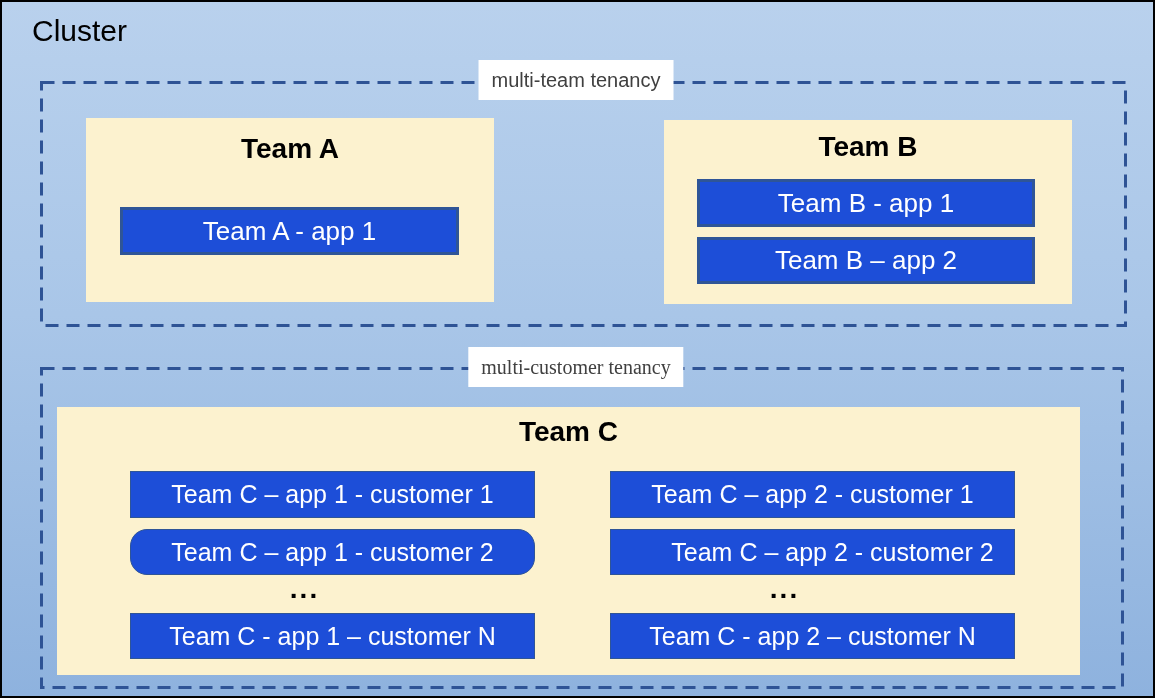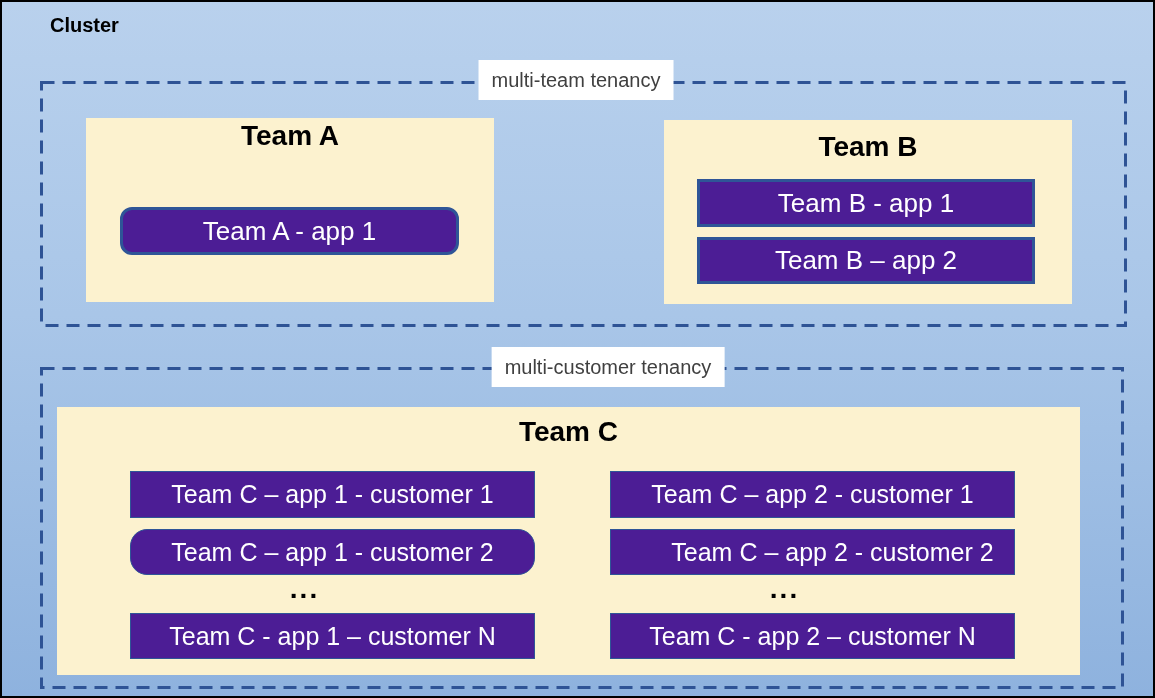--- a/index.html
+++ b/index.html
@@ -7,21 +7,21 @@
     position:relative;
     width:1155px;height:698px;
     box-sizing:border-box;
     border:2px solid #000;
     background:linear-gradient(180deg,#B9D1ED 0%,#A9C6E8 45%,#8EB2DE 100%);
     font-family:"Liberation Sans", sans-serif;
     overflow:hidden;
   }
   .cluster-title{
     position:absolute;left:30px;top:12px;
-    font-size:20px;font-weight:bold;color:#000;margin-left:18px;
+    font-size:30px;font-weight:normal;color:#000;
   }
   .dash-zone{position:absolute;}
   .dash-zone svg{position:absolute;left:0;top:0;}
   .zone-label{
     position:absolute;
     transform:translateX(-50%);
     background:#FFFFFF;
     color:#404040;
     font-size:20px;
     line-height:40px;
@@ -35,21 +35,21 @@
     background:#FCF2CF;
   }
   .team-title{
     text-align:center;
     font-size:28px;
     font-weight:bold;
     color:#000;
   }
   .app-box{
     position:absolute;
-    background:#4c1d95;
+    background:#1d4ed8;
     display:flex;
     align-items:center;
     justify-content:center;
     color:#FFFFFF;
     box-sizing:border-box;
     white-space:nowrap;
   }
   .app-lg{border:3px solid #2F5597;font-size:26px;}
   .app-sm{border:1.5px solid #2F5597;font-size:25px;}
   .ellipsis{
@@ -70,36 +70,36 @@
   <div class="cluster-title">Cluster</div>
 
   <div class="dash-zone" style="left:38px;top:79px;width:1087px;height:246px;">
     <svg width="1087" height="246">
       <rect x="1.5" y="1.5" width="1084" height="243" fill="none" stroke="#2E5395" stroke-width="3" stroke-dasharray="13 8"></rect>
     </svg>
   </div>
   <div class="zone-label" style="left:574px;top:58px;">multi-team tenancy</div>
 
   <div class="team-box" style="left:84px;top:116px;width:408px;height:184px;">
-    <div class="team-title" style="padding-top:2px;">Team A</div>
-    <div class="app-box app-lg" style="left:34px;top:89px;width:339px;height:48px;border-radius:12px;">Team A - app 1</div>
+    <div class="team-title" style="padding-top:15px;">Team A</div>
+    <div class="app-box app-lg" style="left:34px;top:89px;width:339px;height:48px;">Team A - app 1</div>
   </div>
 
   <div class="team-box" style="left:662px;top:118px;width:408px;height:184px;">
     <div class="team-title" style="padding-top:11px;">Team B</div>
     <div class="app-box app-lg" style="left:33px;top:59px;width:338px;height:48px;">Team B - app 1</div>
     <div class="app-box app-lg" style="left:33px;top:117px;width:338px;height:47px;">Team B – app 2</div>
   </div>
 
   <div class="dash-zone" style="left:38px;top:365px;width:1084px;height:322px;">
     <svg width="1084" height="322">
       <rect x="1.5" y="1.5" width="1081" height="319" fill="none" stroke="#2E5395" stroke-width="3" stroke-dasharray="13 8"></rect>
     </svg>
   </div>
-  <div class="zone-label" style="left:606px;top:345px;">multi-customer tenancy</div>
+  <div class="zone-label" style="left:574px;top:345px;font-family:Liberation Serif, serif;">multi-customer tenancy</div>
 
   <div class="team-box" style="left:55px;top:405px;width:1023px;height:268px;">
     <div class="team-title" style="padding-top:9px;">Team C</div>
 
     <div class="app-box app-sm" style="left:73px;top:64px;width:405px;height:47px;">Team C – app 1 - customer 1</div>
     <div class="app-box app-sm" style="left:73px;top:122px;width:405px;height:46px;border-radius:17px;">Team C – app 1 - customer 2</div>
     <div class="ellipsis" style="left:45px;top:166px;">...</div>
     <div class="app-box app-sm" style="left:73px;top:206px;width:405px;height:46px;">Team C - app 1 – customer N</div>
 
     <div class="app-box app-sm" style="left:553px;top:64px;width:405px;height:47px;">Team C – app 2 - customer 1</div>

